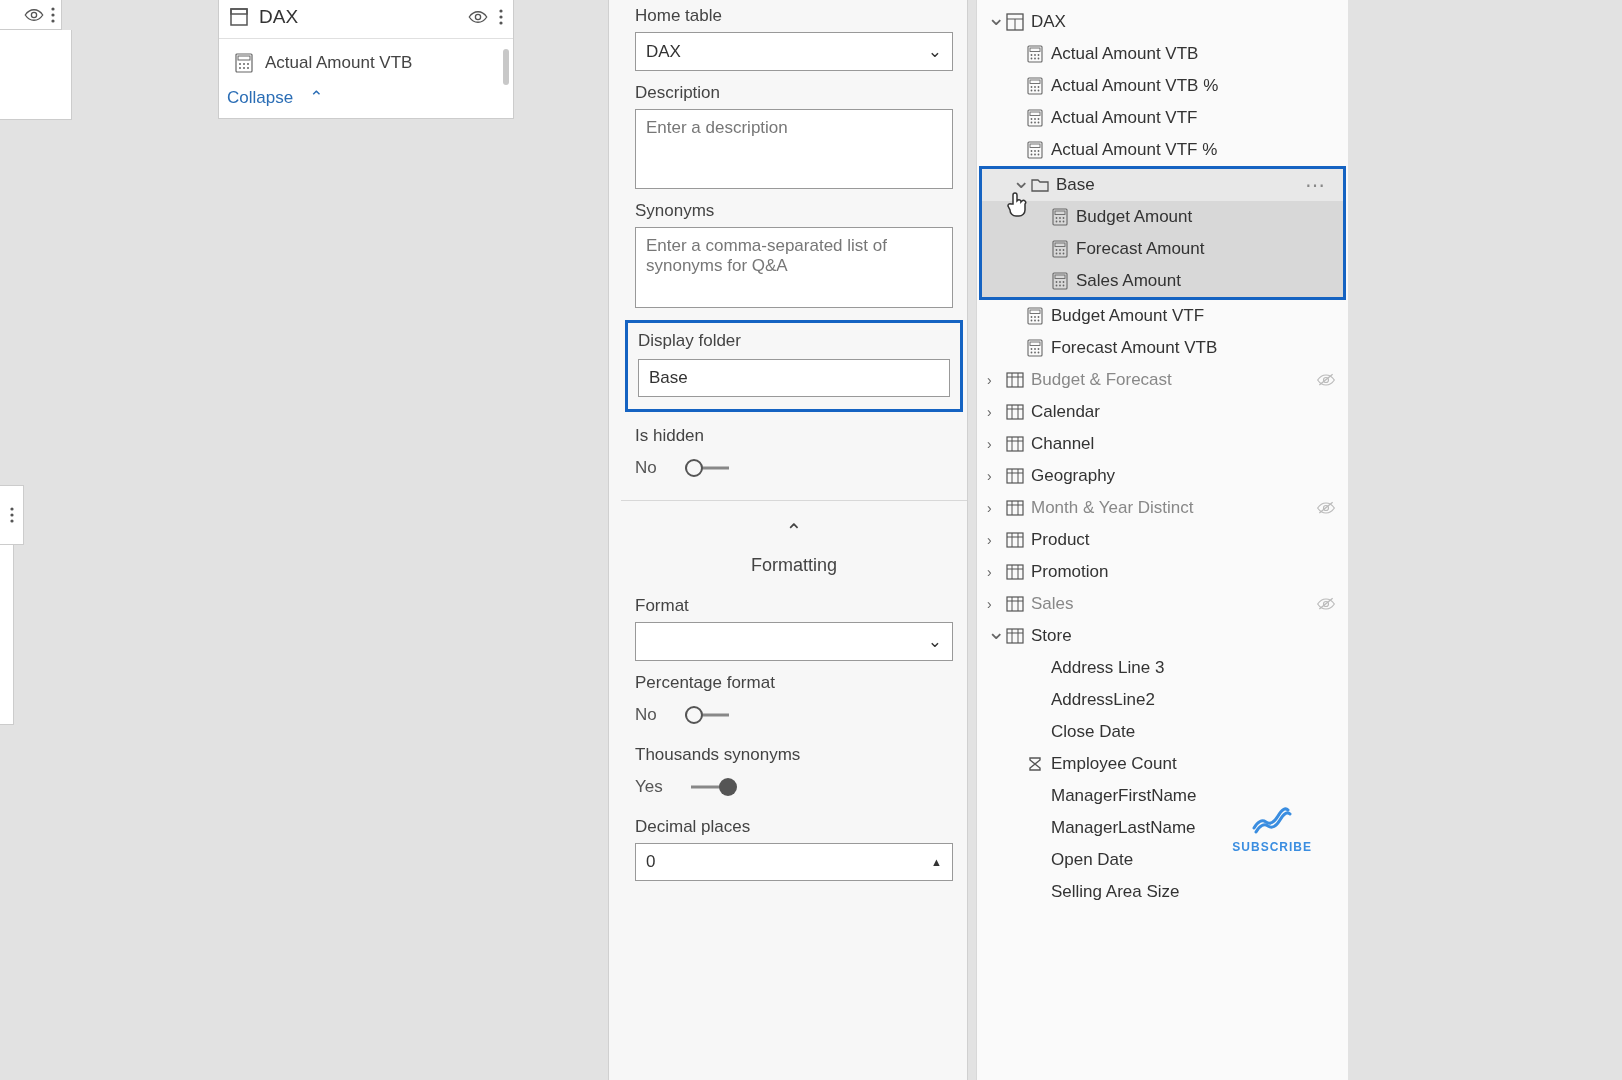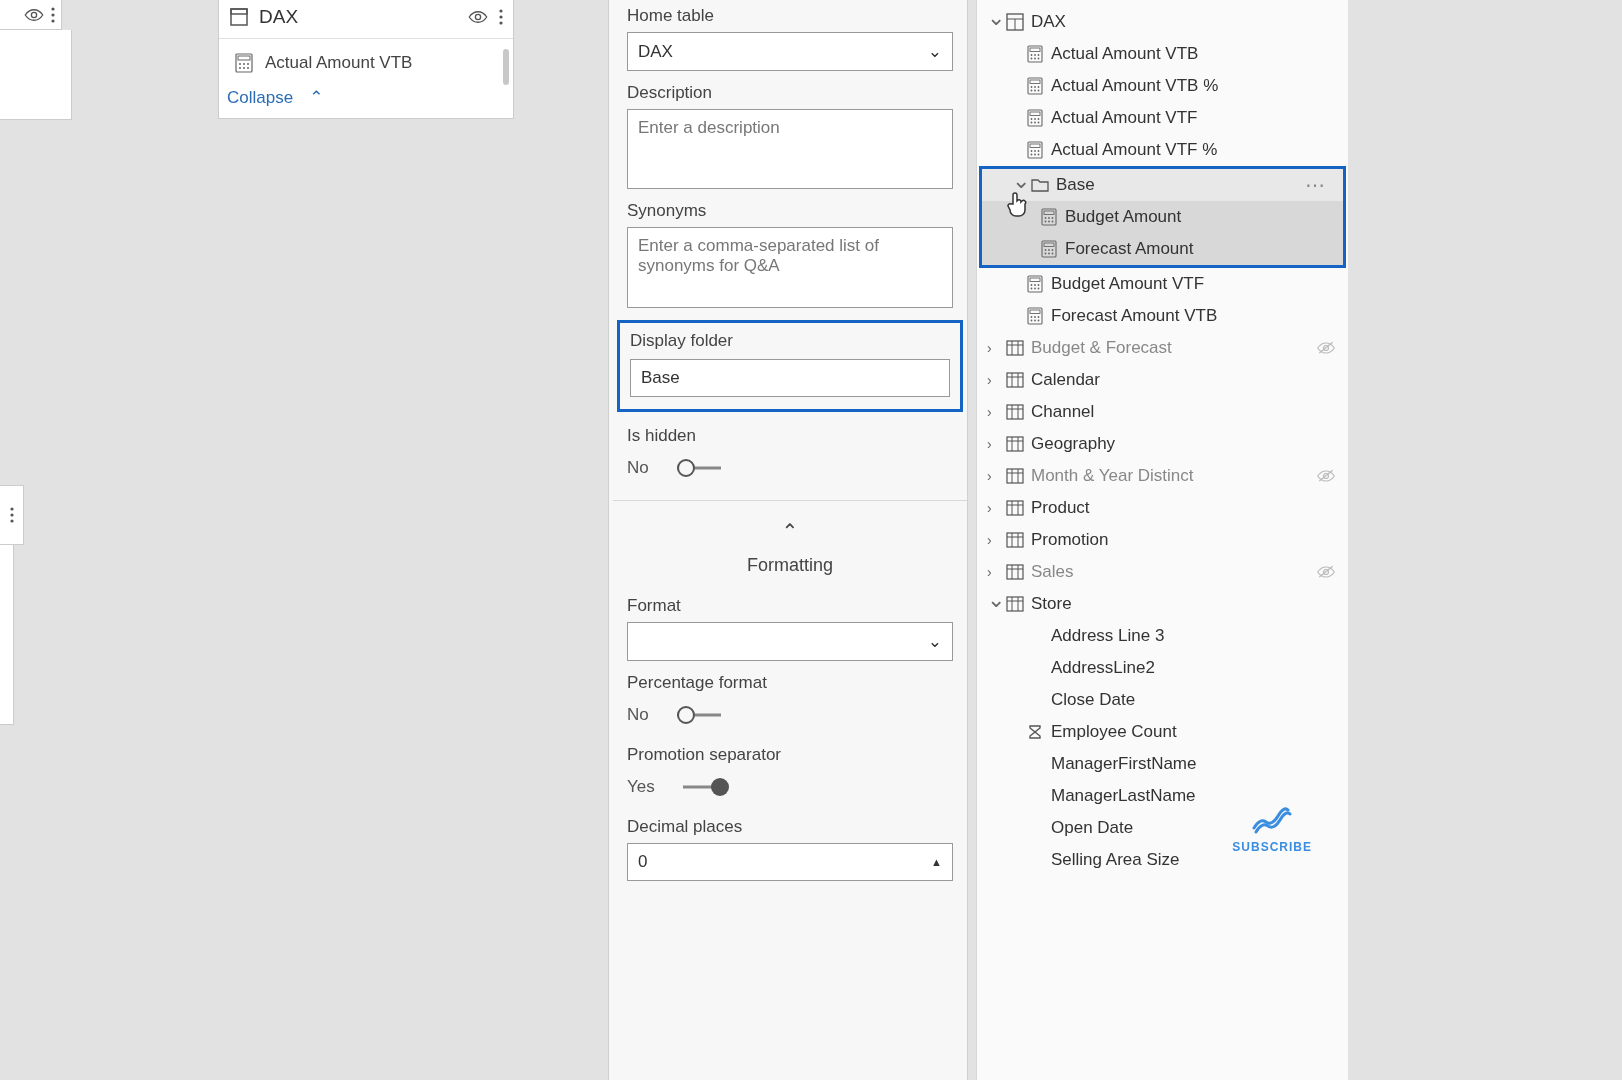--- a/index.html
+++ b/index.html
@@ -14,21 +14,21 @@
 
 .dax-card { position: absolute; left: 218px; top: 0; width: 296px; background: #fff; border: 1px solid #ccc; border-top: none; }
 .dax-card-header { display: flex; align-items: center; padding: 6px 10px 10px 10px; border-bottom: 1px solid #e0e0e0; }
 .dax-card-header .title { font-size: 19px; margin-left: 10px; flex: 1; }
 .dax-card-body { position: relative; padding: 10px 16px 4px 16px; }
 .dax-card-row { display: flex; align-items: center; gap: 12px; font-size: 17px; color: #444; padding: 4px 0 10px 0; }
 .dax-collapse { color: #2a6db5; font-size: 17px; padding: 0 12px 10px 8px; display: flex; align-items: center; gap: 16px; cursor: pointer; }
 .dax-scroll { position: absolute; right: 4px; top: 10px; width: 6px; height: 36px; background: #c8c8c8; border-radius: 3px; }
 
 
-.props { position: absolute; left: 608px; top: 0; width: 360px; height: 1080px; background: #f7f7f7; border-left: 1px solid #d0d0d0; border-right: 1px solid #d0d0d0; padding: 0 0 0 4px; overflow: hidden; }
+.props { position: absolute; left: 608px; top: 0; width: 360px; height: 1080px; background: #f7f7f7; border-left: 1px solid #d0d0d0; border-right: 1px solid #d0d0d0; padding: 0 0 0 12px; overflow: hidden; }
 .field-group { padding: 6px 14px 6px 14px; }
 .field-label { font-size: 17px; color: #444; margin-bottom: 6px; }
 .select-box, .text-box, .textarea-box { width: 100%; border: 1px solid #999; background: #fff; font-size: 17px; padding: 8px 10px; color: #333; }
 .select-box { display: flex; align-items: center; justify-content: space-between; cursor: pointer; }
 .textarea-box { height: 80px; color: #888; }
 .highlight-box { border: 3px solid #1563c2; padding: 8px 10px 12px 10px; margin: 6px 4px 8px 4px; }
 .highlight-box .field-label { margin-bottom: 8px; }
 .toggle-row { display: flex; align-items: center; gap: 28px; padding: 6px 14px 14px 14px; }
 .toggle-label { font-size: 17px; color: #555; }
 .toggle-off, .toggle-on { width: 46px; height: 14px; position: relative; }
@@ -38,21 +38,21 @@
 .section-hr { border-top: 1px solid #d8d8d8; margin-top: 8px; }
 .section-header { display: flex; align-items: center; gap: 16px; padding: 14px 14px; font-size: 18px; color: #444; cursor: pointer; flex-direction: column; }
 .chev-up::before { content: "⌃"; font-size: 20px; position: relative; top: 4px; }
 .chev-down::before { content: "⌄"; font-size: 22px; position: relative; top: -4px; }
 
 
 .fields { position: absolute; left: 976px; top: 0; width: 372px; height: 1080px; background: #fafafa; border-left: 1px solid #d8d8d8; padding-top: 6px; }
 .tree-row { display: flex; align-items: center; font-size: 17px; color: #333; height: 32px; padding-right: 10px; cursor: pointer; }
 .indent-0 { padding-left: 10px; }
 .indent-1 { padding-left: 30px; }
-.indent-2 { padding-left: 39px; }
+.indent-2 { padding-left: 50px; }
 .tree-chev { width: 18px; font-size: 14px; color: #666; }
 .tree-icon { width: 20px; display: flex; align-items: center; justify-content: center; }
 .tree-label { margin-left: 6px; flex: 1; }
 .tree-hidden { color: #888; }
 .tree-highlighted-group { border: 3px solid #1563c2; margin: 0 2px; position: relative; }
 .tree-highlighted-group .tree-row { background: #d8d8d8; }
 .tree-highlighted-group .tree-row.bg-white { background: #e8e8e8; }
 .tree-dots { color: #888; font-size: 20px; letter-spacing: 2px; padding-right: 6px; }
 .hidden-eye { width: 22px; opacity: .55; }
 
@@ -193,21 +193,21 @@
   </div>
   <div class="toggle-row">
     <span class="toggle-label">No</span>
     <span class="toggle-off">
         <span class="toggle-track"></span>
         <span class="toggle-knob-off"></span>
       </span>
   </div>
 
   <div class="field-group" style="padding-bottom:0;">
-    <div class="field-label">Promotion separator</div>
+    <div class="field-label">Thousands synonyms</div>
   </div>
   <div class="toggle-row">
     <span class="toggle-label">Yes</span>
     <span class="toggle-on">
         <span class="toggle-track"></span>
         <span class="toggle-knob-on"></span>
       </span>
   </div>
 
   <div class="field-group" style="padding-bottom:0;">
@@ -336,20 +336,36 @@
               <circle cx="4.5" cy="10" r="0.9" fill="#666"></circle>
               <circle cx="8" cy="10" r="0.9" fill="#666"></circle>
               <circle cx="11.5" cy="10" r="0.9" fill="#666"></circle>
               <circle cx="4.5" cy="13.5" r="0.9" fill="#666"></circle>
               <circle cx="8" cy="13.5" r="0.9" fill="#666"></circle>
               <circle cx="11.5" cy="13.5" r="0.9" fill="#666"></circle>
             </svg>
           </span>
           <span class="tree-label">Forecast Amount</span>
         </div>
+        <div class="tree-row indent-2">
+          <span class="tree-chev"></span>
+          <span class="tree-icon">
+            <svg width="16" height="18" viewBox="0 0 16 18">
+              <rect x="1" y="1" width="14" height="16" rx="1" fill="none" stroke="#666" stroke-width="1.1"></rect>
+              <rect x="3" y="3" width="10" height="3.5" fill="none" stroke="#666" stroke-width="0.9"></rect>
+              <circle cx="4.5" cy="10" r="0.9" fill="#666"></circle>
+              <circle cx="8" cy="10" r="0.9" fill="#666"></circle>
+              <circle cx="11.5" cy="10" r="0.9" fill="#666"></circle>
+              <circle cx="4.5" cy="13.5" r="0.9" fill="#666"></circle>
+              <circle cx="8" cy="13.5" r="0.9" fill="#666"></circle>
+              <circle cx="11.5" cy="13.5" r="0.9" fill="#666"></circle>
+            </svg>
+          </span>
+          <span class="tree-label">Sales Amount</span>
+        </div>
       </div>
   </div>
 
   <div id="after-base">
       <div class="tree-row indent-1">
         <span class="tree-chev"></span>
         <span class="tree-icon">
           <svg width="16" height="18" viewBox="0 0 16 18">
             <rect x="1" y="1" width="14" height="16" rx="1" fill="none" stroke="#666" stroke-width="1.1"></rect>
             <rect x="3" y="3" width="10" height="3.5" fill="none" stroke="#666" stroke-width="0.9"></rect>

